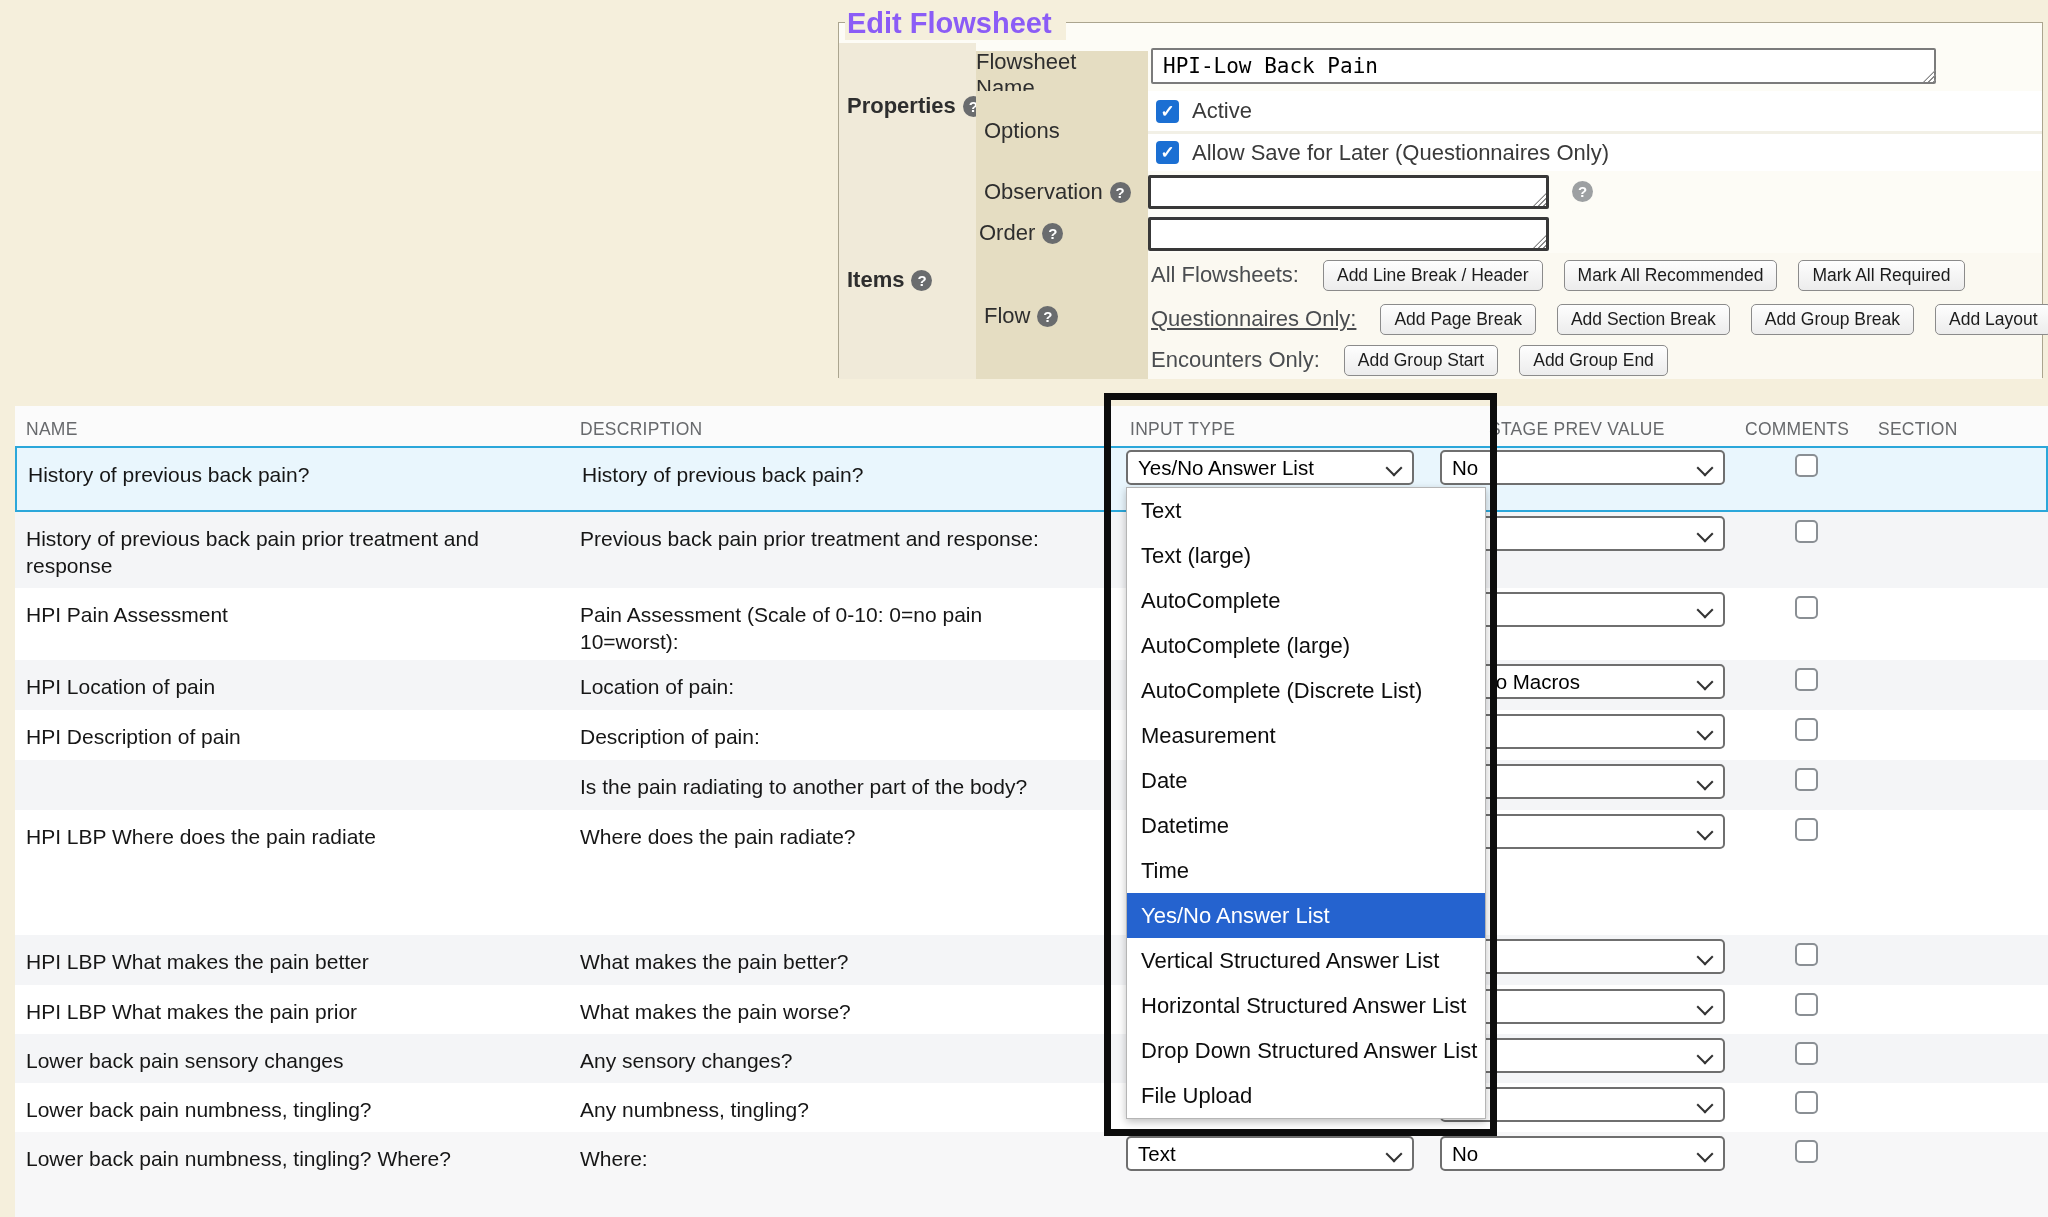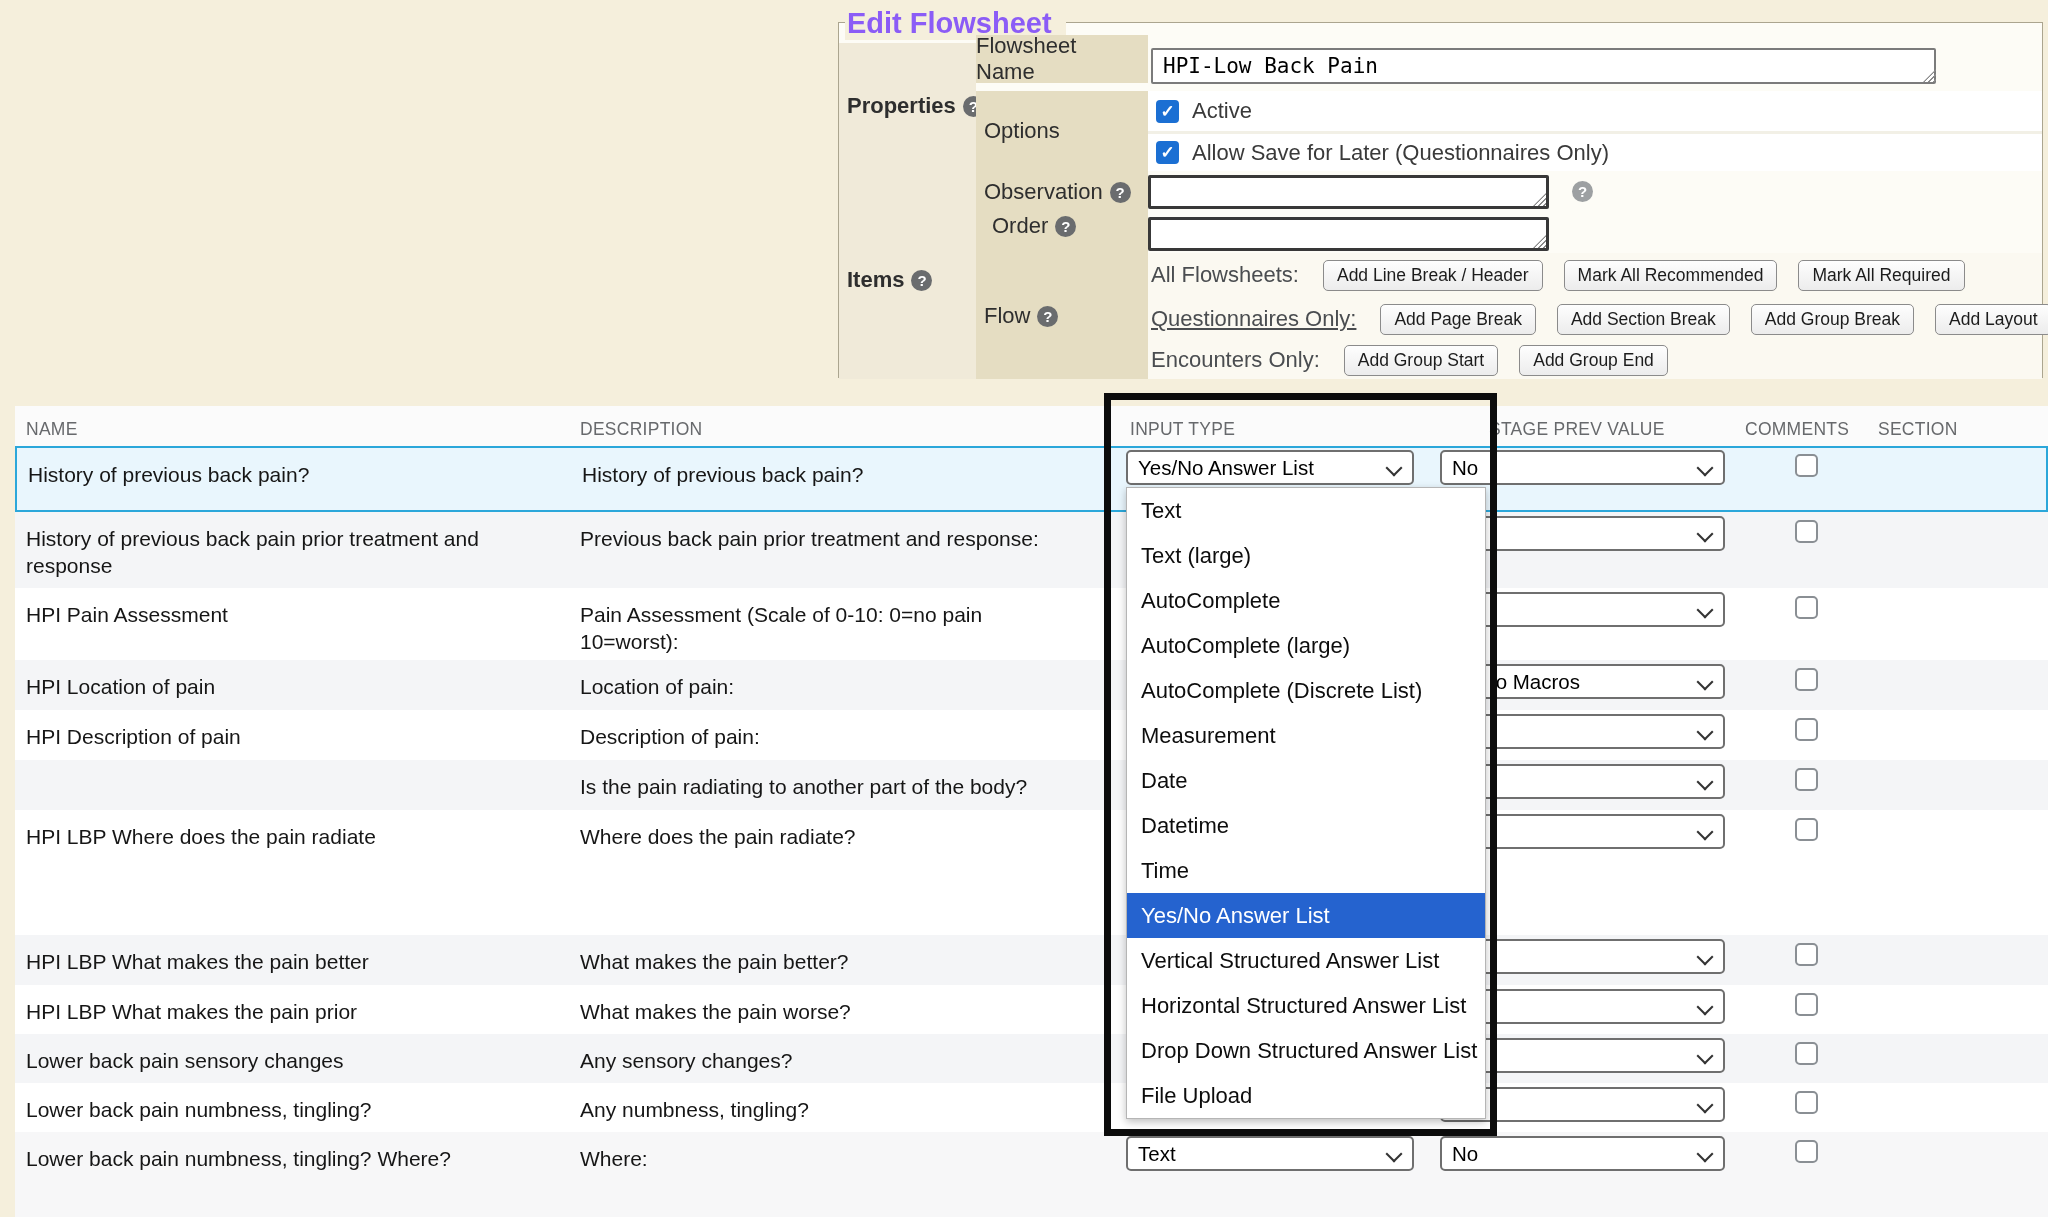--- a/index.html
+++ b/index.html
@@ -96,33 +96,33 @@
         <span class="qicon">?</span>
       </span>
   </div>
   <div class="fcell col1" style="top:230px;height:126px;padding:14px 0 0 8px;">
     <span class="flabel b">
         <span>Items</span>
         <span class="qicon">?</span>
       </span>
   </div>
 
-  <div class="fcell col2" style="top:12px;height:48px;display:flex;align-items:center;justify-content:flex-end;padding-right:18px;">
+  <div class="fcell col2" style="top:28px;height:48px;display:flex;align-items:center;justify-content:flex-end;padding-right:18px;">
     <span class="flabel">Flowsheet Name</span>
   </div>
   <div class="fcell col2" style="top:68px;height:80px;display:flex;padding-left:8px;">
     <span class="flabel">Options</span>
   </div>
   <div class="fcell col2" style="top:148px;height:42px;display:flex;align-items:center;padding-left:8px;">
     <span class="flabel">
         <span>Observation</span>
         <span class="qicon">?</span>
       </span>
   </div>
-  <div class="fcell col2" style="top:190px;height:40px;display:flex;align-items:flex-start;padding-left:16px;">
+  <div class="fcell col2" style="top:190px;height:40px;display:flex;align-items:center;padding-left:3px;">
     <span class="flabel">
         <span>Order</span>
         <span class="qicon">?</span>
       </span>
   </div>
   <div class="fcell col2" style="top:230px;height:126px;display:flex;align-items:center;padding-left:8px;">
     <span class="flabel">
         <span>Flow</span>
         <span class="qicon">?</span>
       </span>

